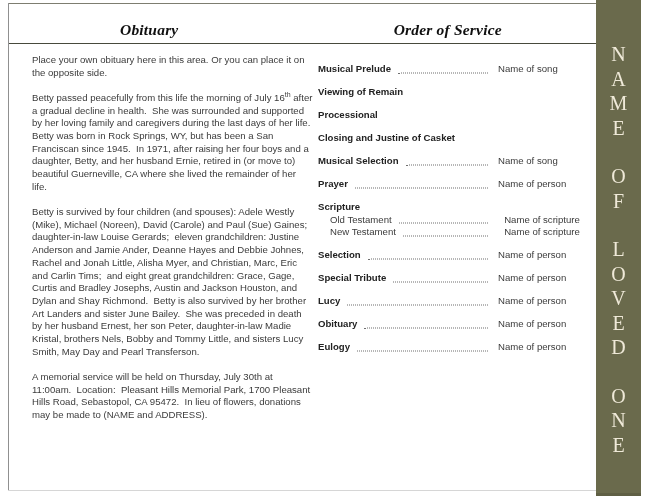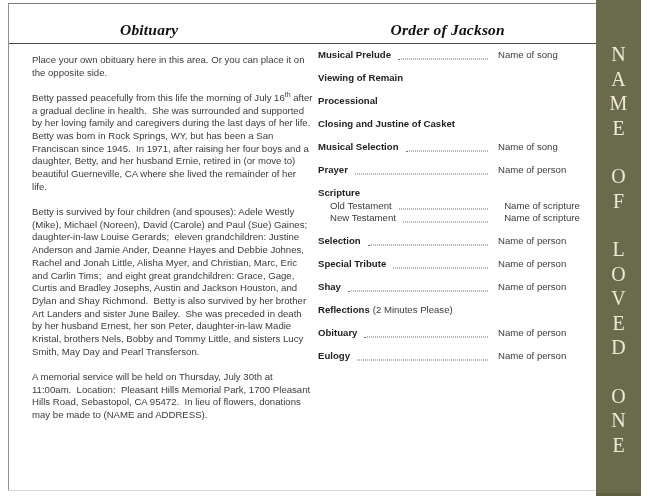--- a/index.html
+++ b/index.html
@@ -21,21 +21,21 @@
     font-size:15.5px; color:#101010; letter-spacing:0.2px;
   }
 
   #obituary-col {
     position:absolute; left:32px; top:54px; width:281px;
     font-size:9.6px; line-height:12.7px; color:#3b3b3b;
   }
   #obituary-col p { margin:0 0 12.5px 0; white-space:pre-wrap; }
   #obituary-col sup { font-size:7px; line-height:0; }
 
-  #service-col { position:absolute; left:318px; top:49px; width:268px; }
+  #service-col { position:absolute; left:318px; top:63px; width:268px; }
   .svc-row { display:flex; align-items:baseline; line-height:12.5px; margin-bottom:10.5px; }
   .svc-row.sub { margin-bottom:0; padding-left:12px;text-align:center; }
   .svc-label { font-size:9.6px; font-weight:bold; color:#222222; white-space:nowrap; }
   .svc-row.sub .svc-label { font-weight:normal; color:#3b3b3b; }
   .svc-note { font-size:9.6px; color:#3b3b3b; margin-left:3px; white-space:nowrap; }
   .dot-leader { flex:1; margin:0 10px 0 7px; border-bottom:1.5px dotted #6e6e6e; align-self:stretch; transform:translateY(-2.5px); align-self:flex-end; height:11px; }
   .svc-value { width:88px; font-size:9.6px; color:#3b3b3b; white-space:nowrap; }
   .svc-group { margin-bottom:10.5px; }
   .svc-group .svc-row { margin-bottom:0; }
 
@@ -56,21 +56,21 @@
 <div class="line" id="top-line"></div>
 <div class="line" id="title-sep"></div>
 <div class="line" id="left-line"></div>
 <div class="line" id="bottom-line"></div>
 
 <div id="header">
   <div class="header-half">
     <span class="page-title">Obituary</span>
   </div>
   <div class="header-half">
-    <span class="page-title">Order of Jackson</span>
+    <span class="page-title">Order of Service</span>
   </div>
 </div>
 
 <div id="obituary-col">
   <p>Place your own obituary here in this area. Or you can place it on the opposite side.</p>
   <p><span>Betty passed peacefully from this life the morning of July 16</span><sup>th</sup><span> after a gradual decline in health.  She was surrounded and supported by her loving family and caregivers during the last days of her life.  Betty was born in Rock Springs, WY, but has been a San Franciscan since 1945.  In 1971, after raising her four boys and a daughter, Betty, and her husband Ernie, retired in (or move to) beautiful Guerneville, CA where she lived the remainder of her life.</span></p>
   <p>Betty is survived by four children (and spouses): Adele Westly (Mike), Michael (Noreen), David (Carole) and Paul (Sue) Gaines;  daughter-in-law Louise Gerards;  eleven grandchildren: Justine Anderson and Jamie Ander, Deanne Hayes and Debbie Johnes, Rachel and Jonah Little, Alisha Myer, and Christian, Marc, Eric and Carlin Tims;  and eight great grandchildren: Grace, Gage, Curtis and Bradley Josephs, Austin and Jackson Houston, and Dylan and Shay Richmond.  Betty is also survived by her brother Art Landers and sister June Bailey.  She was preceded in death by her husband Ernest, her son Peter, daughter-in-law Madie Kristal, brothers Nels, Bobby and Tommy Little, and sisters Lucy Smith, May Day and Pearl Transferson.</p>
   <p>A memorial service will be held on Thursday, July 30th at 11:00am.  Location:  Pleasant Hills Memorial Park, 1700 Pleasant Hills Road, Sebastopol, CA 95472.  In lieu of flowers, donations may be made to (NAME and ADDRESS).</p>
 </div>
 
@@ -118,27 +118,23 @@
       <span class="svc-label">Selection</span>
       <span class="dot-leader"></span>
       <span class="svc-value">Name of person</span>
     </div>
     <div class="svc-row">
       <span class="svc-label">Special Tribute</span>
       <span class="dot-leader"></span>
       <span class="svc-value">Name of person</span>
     </div>
     <div class="svc-row">
-      <span class="svc-label">Shay</span>
+      <span class="svc-label">Lucy</span>
       <span class="dot-leader"></span>
       <span class="svc-value">Name of person</span>
-    </div>
-    <div class="svc-row">
-      <span class="svc-label">Reflections</span>
-      <span class="svc-note">(2 Minutes Please)</span>
     </div>
     <div class="svc-row">
       <span class="svc-label">Obituary</span>
       <span class="dot-leader"></span>
       <span class="svc-value">Name of person</span>
     </div>
     <div class="svc-row">
       <span class="svc-label">Eulogy</span>
       <span class="dot-leader"></span>
       <span class="svc-value">Name of person</span>

